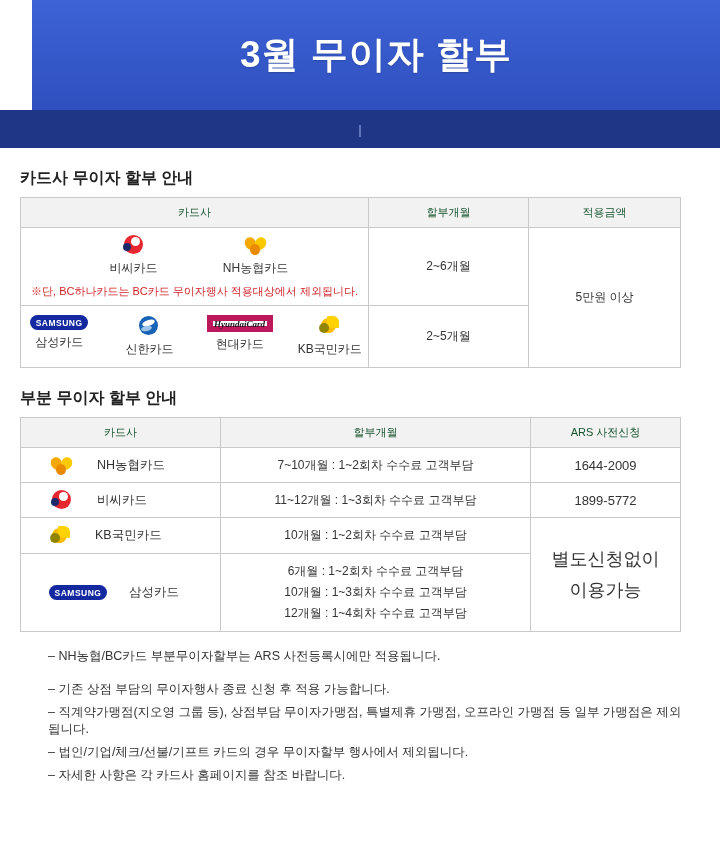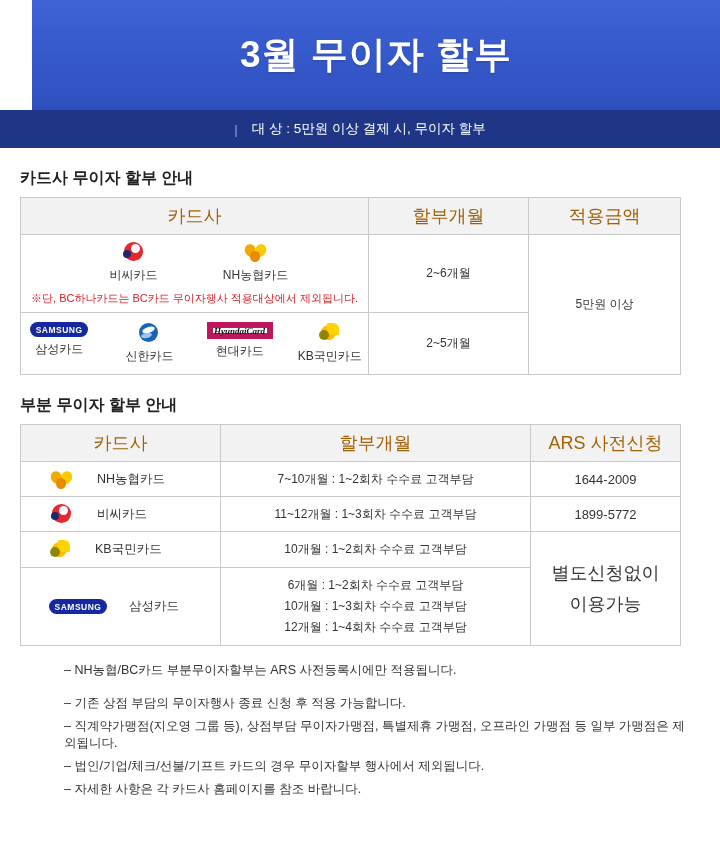--- a/index.html
+++ b/index.html
@@ -56,22 +56,22 @@
     border: 1px solid #c9c9c9;
     text-align: center;
     vertical-align: middle;
     padding: 6px 4px;
     color: #333;
   }
   table.grid th {
     background: #f2f2f2;
     font-weight: normal;
     height: 30px;
-    font-size: 18px;
-    color: #a16207;
+    font-size: 11px;
+    color: #14532d;
   }
 
   
   .card-row { display: flex; align-items: flex-start; justify-content: center; gap: 36px; }
   .card-item { display: flex; flex-direction: column; align-items: center; gap: 4px; width: 86px; }
   .card-item .lbl { font-size: 12px; color: #333; }
   .notice-red { color: #d2232a; font-size: 11px; margin-top: 7px; }
 
   .cell-tall { height: 78px; }
   .cell-mid { height: 62px; }
@@ -153,36 +153,35 @@
   .logo-kb .k3 {
     position: absolute; left: 1px; top: 8px; width: 10px; height: 10px;
     background: #7e7a00; border-radius: 50%; opacity: .85;
   }
 
   .multi-line { line-height: 1.75; }
   .ars-num { color: #d2232a; font-size: 13px; }
   .ars-note { font-size: 18px; line-height: 1.7; color: #333; margin-left: 33px; }
 
   
-  .notes { padding: 16px 30px 0 16px; margin-left: 48px; }
+  .notes { padding: 16px 30px 0 48px; }
   .notes p { margin: 0 0 6px 0; font-size: 12.5px; color: #333; }
   .notes .gap { margin-bottom: 16px; }
 </style>
 </head>
 <body>
 
 <div class="page">
 
   <div class="hero">
     <div class="hero-title">3월  무이자 할부</div>
   </div>
 
   <div class="subbar">
     <span class="divider">|</span>
-    <span>대 상 :  5만원 이상 결제 시, 무이자 할부</span>
   </div>
 
   <div class="body">
 
     <div class="section-title">카드사 무이자 할부 안내</div>
 
     <table class="grid">
       <colgroup>
         <col style="width:348px">
         <col style="width:160px">

